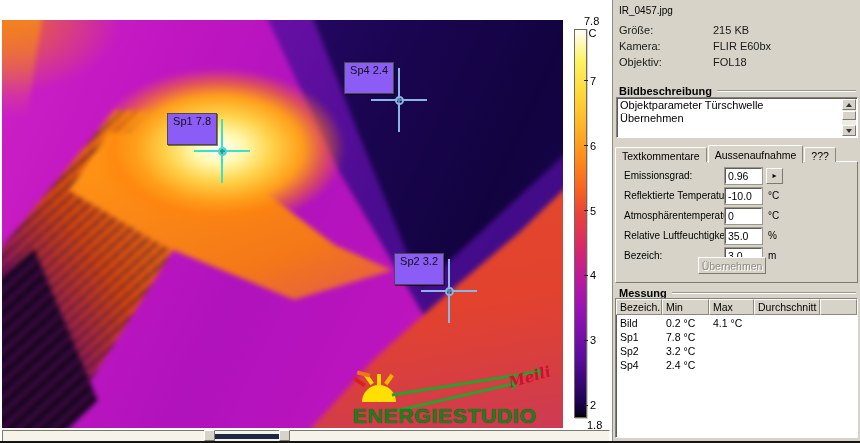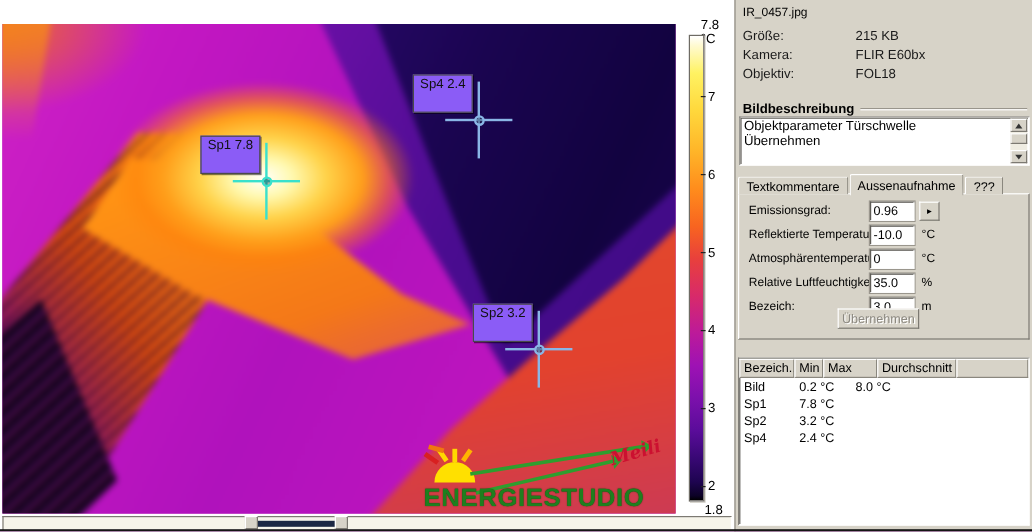--- a/index.html
+++ b/index.html
@@ -134,21 +134,21 @@
   .apply-btn { position:absolute; left:82px; top:95px; width:68px; height:17px; background:#d7d3c8;
                border:1px solid; border-color:#fff #7c7972 #7c7972 #fff;
                color:#8c8981; text-shadow:1px 1px 0 #fff; font-family:inherit; font-size:10.5px; }
 
   .meas-table { position:absolute; left:2px; top:298px; width:243px; height:140px; background:#fff;
                 border:1px solid; border-color:#83807a #fff #fff #83807a; box-shadow:inset 1px 1px 0 #5f5d57;
                 overflow:hidden; }
   .thead { display:flex; height:16px; }
   .th { background:#d7d3c8; border:1px solid; border-color:#fff #8a877e #8a877e #fff;
         padding:1px 3px 0; font-size:10.5px; white-space:nowrap; overflow:hidden; }
-  .th:nth-child(1){ width:46px; } .th:nth-child(2){ width:24px; } .th:nth-child(3){ width:45px; }
+  .th:nth-child(1){ width:46px; } .th:nth-child(2){ width:47px; } .th:nth-child(3){ width:45px; }
   .th:nth-child(4){ width:66px; } .th-fill { flex:1; }
   .tbody { padding-top:2px; }
   .tr { display:flex; height:14px; }
   .td { padding:0 4px; font-size:10.5px; white-space:nowrap; overflow:hidden; }
   .td:nth-child(1){ width:46px; } .td:nth-child(2){ width:47px; } .td:nth-child(3){ width:45px; }
   .td:nth-child(4){ width:66px; } .td-fill { flex:1; }
 </style>
 </head>
 <body>
 
@@ -301,33 +301,37 @@
         </div>
         <div class="param-row">
           <span class="param-label">Bezeich:</span>
           <input class="param-input" value="3.0" style="">
           <span class="param-unit">m</span>
         </div>
       </div>
     <button class="apply-btn" disabled="">Übernehmen</button>
   </div>
 
+  <div class="sect sect-meas">
+    <span>Messung</span>
+    <span class="line"></span>
+  </div>
   <div class="meas-table">
     <div class="thead">
         <div class="th">Bezeich...</div>
         <div class="th">Min</div>
         <div class="th">Max</div>
         <div class="th">Durchschnitt</div>
         <div class="th th-fill"></div>
       </div>
     <div class="tbody">
         <div class="tr">
           <div class="td">Bild</div>
           <div class="td">0.2 °C</div>
-          <div class="td">8.0 °C</div>
+          <div class="td">4.1 °C</div>
           <div class="td"></div>
           <div class="td td-fill"></div>
         </div>
         <div class="tr">
           <div class="td">Sp1</div>
           <div class="td">7.8 °C</div>
           <div class="td"></div>
           <div class="td"></div>
           <div class="td td-fill"></div>
         </div>

